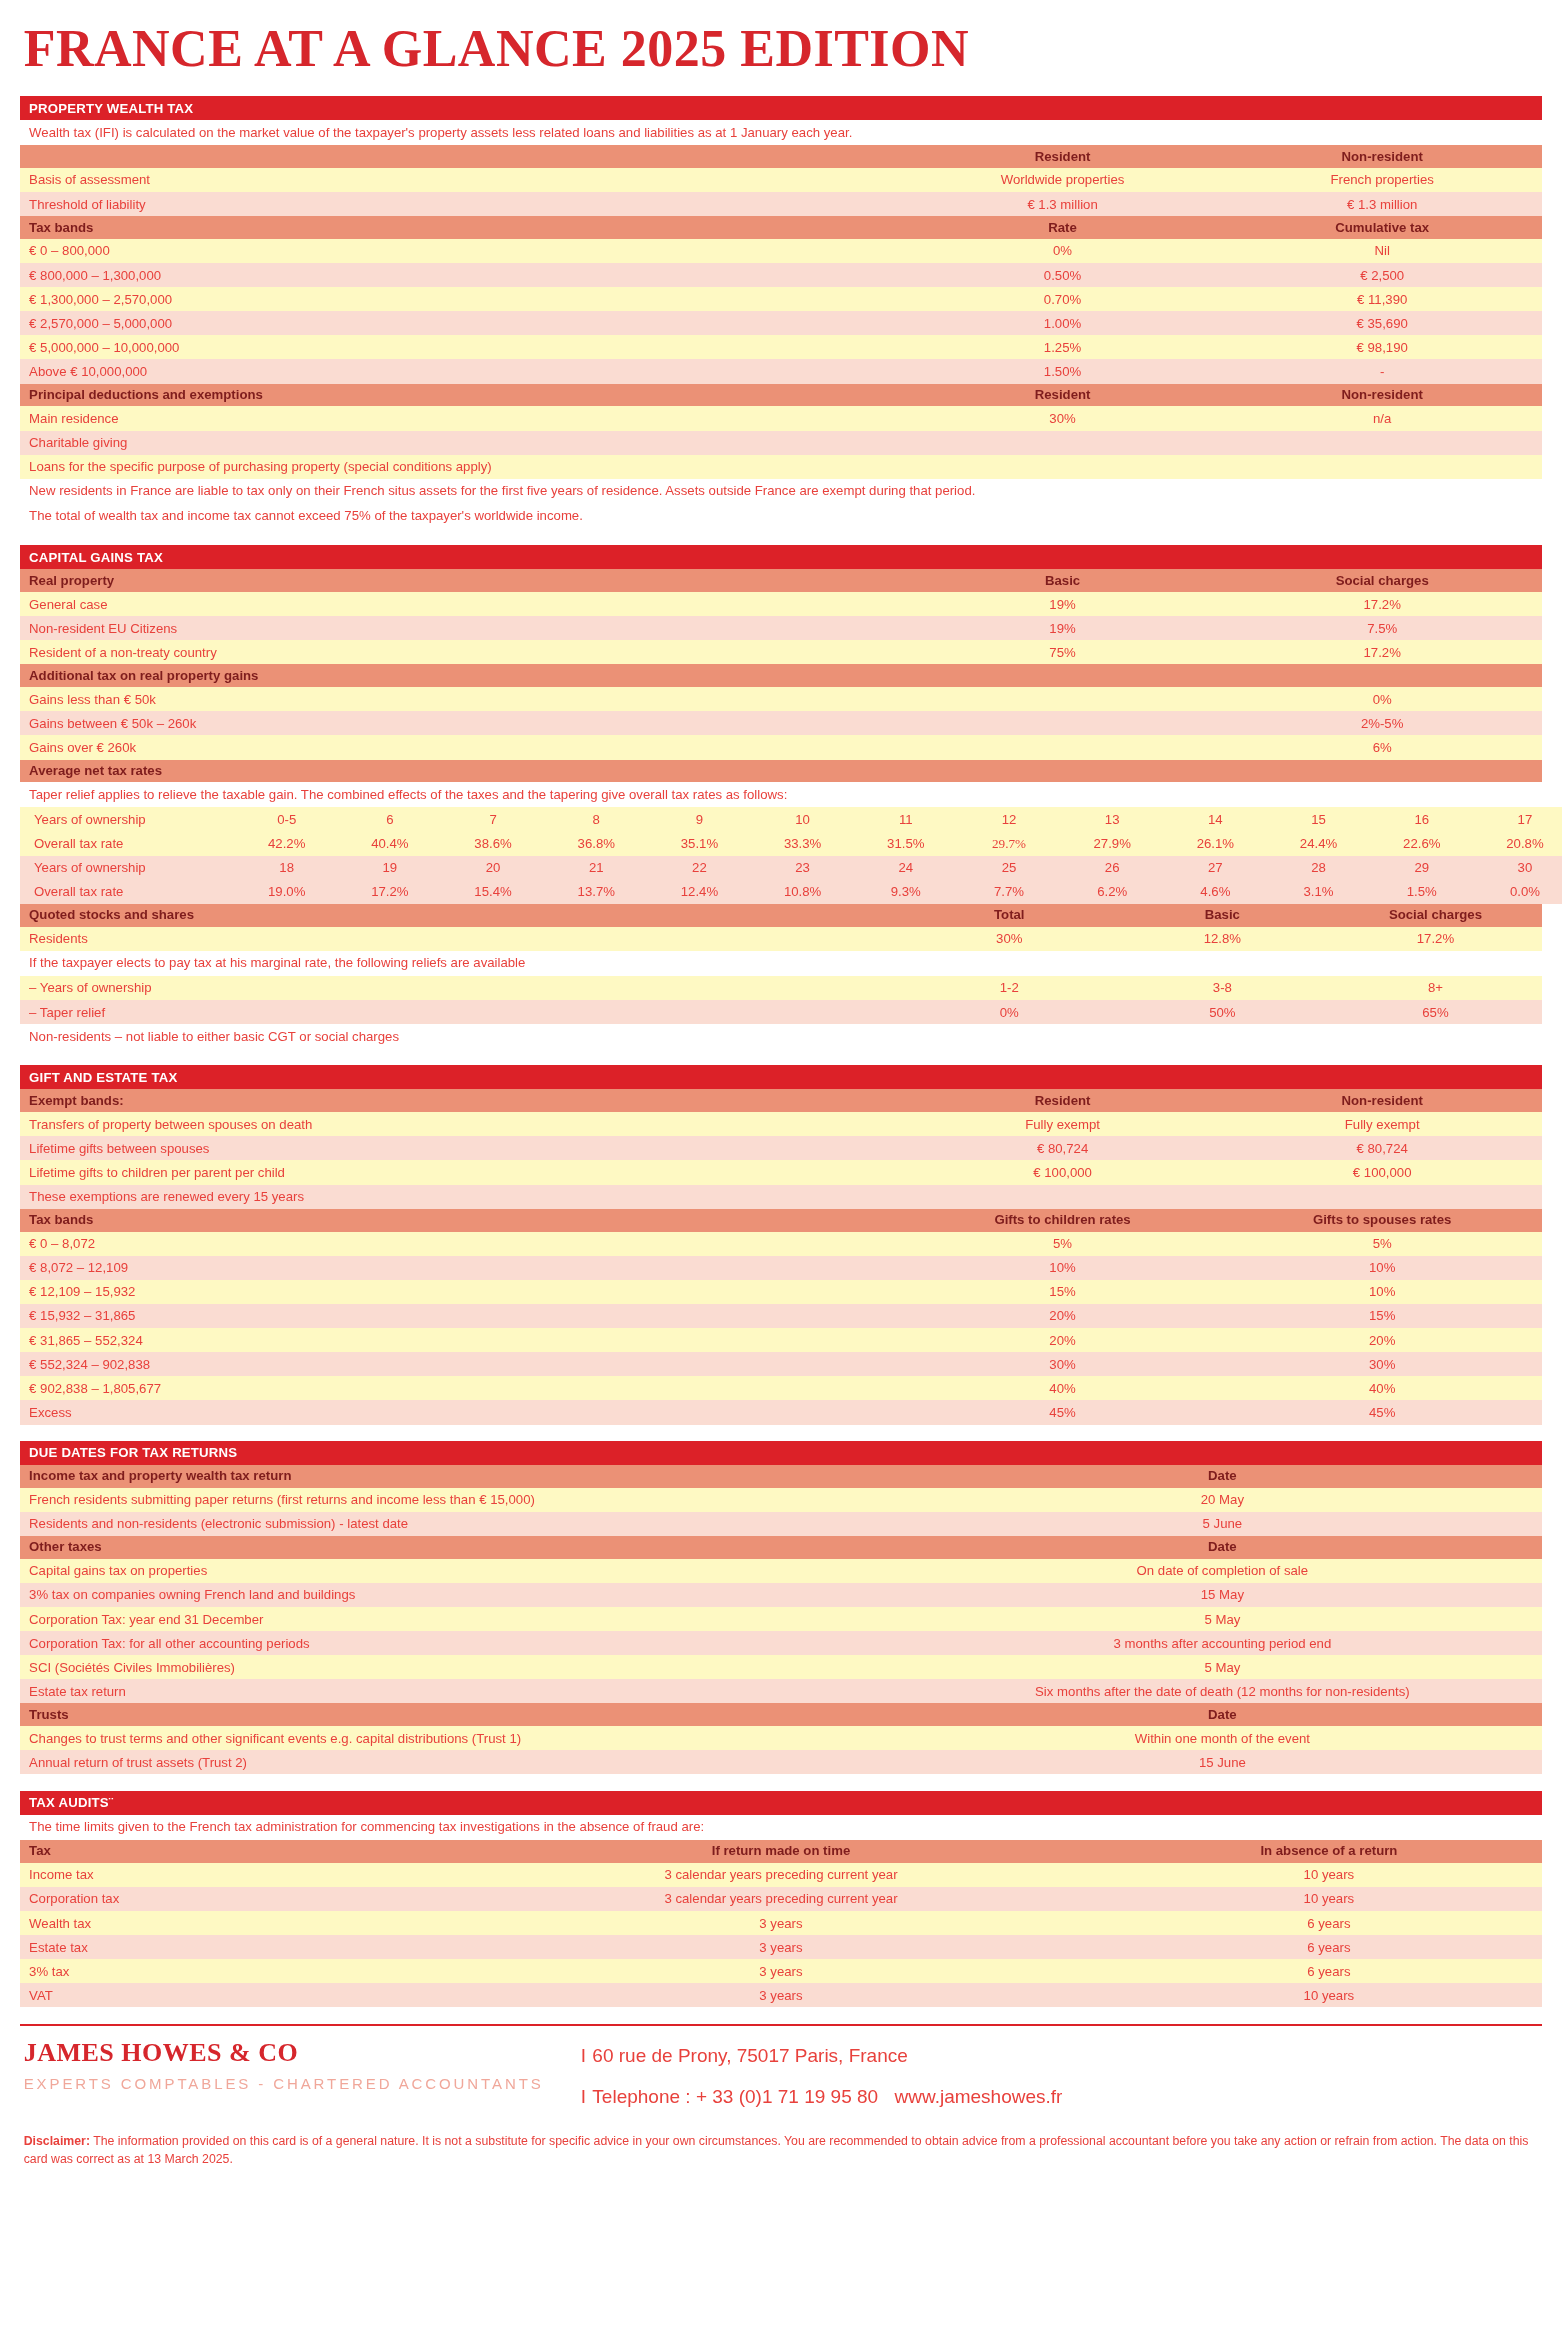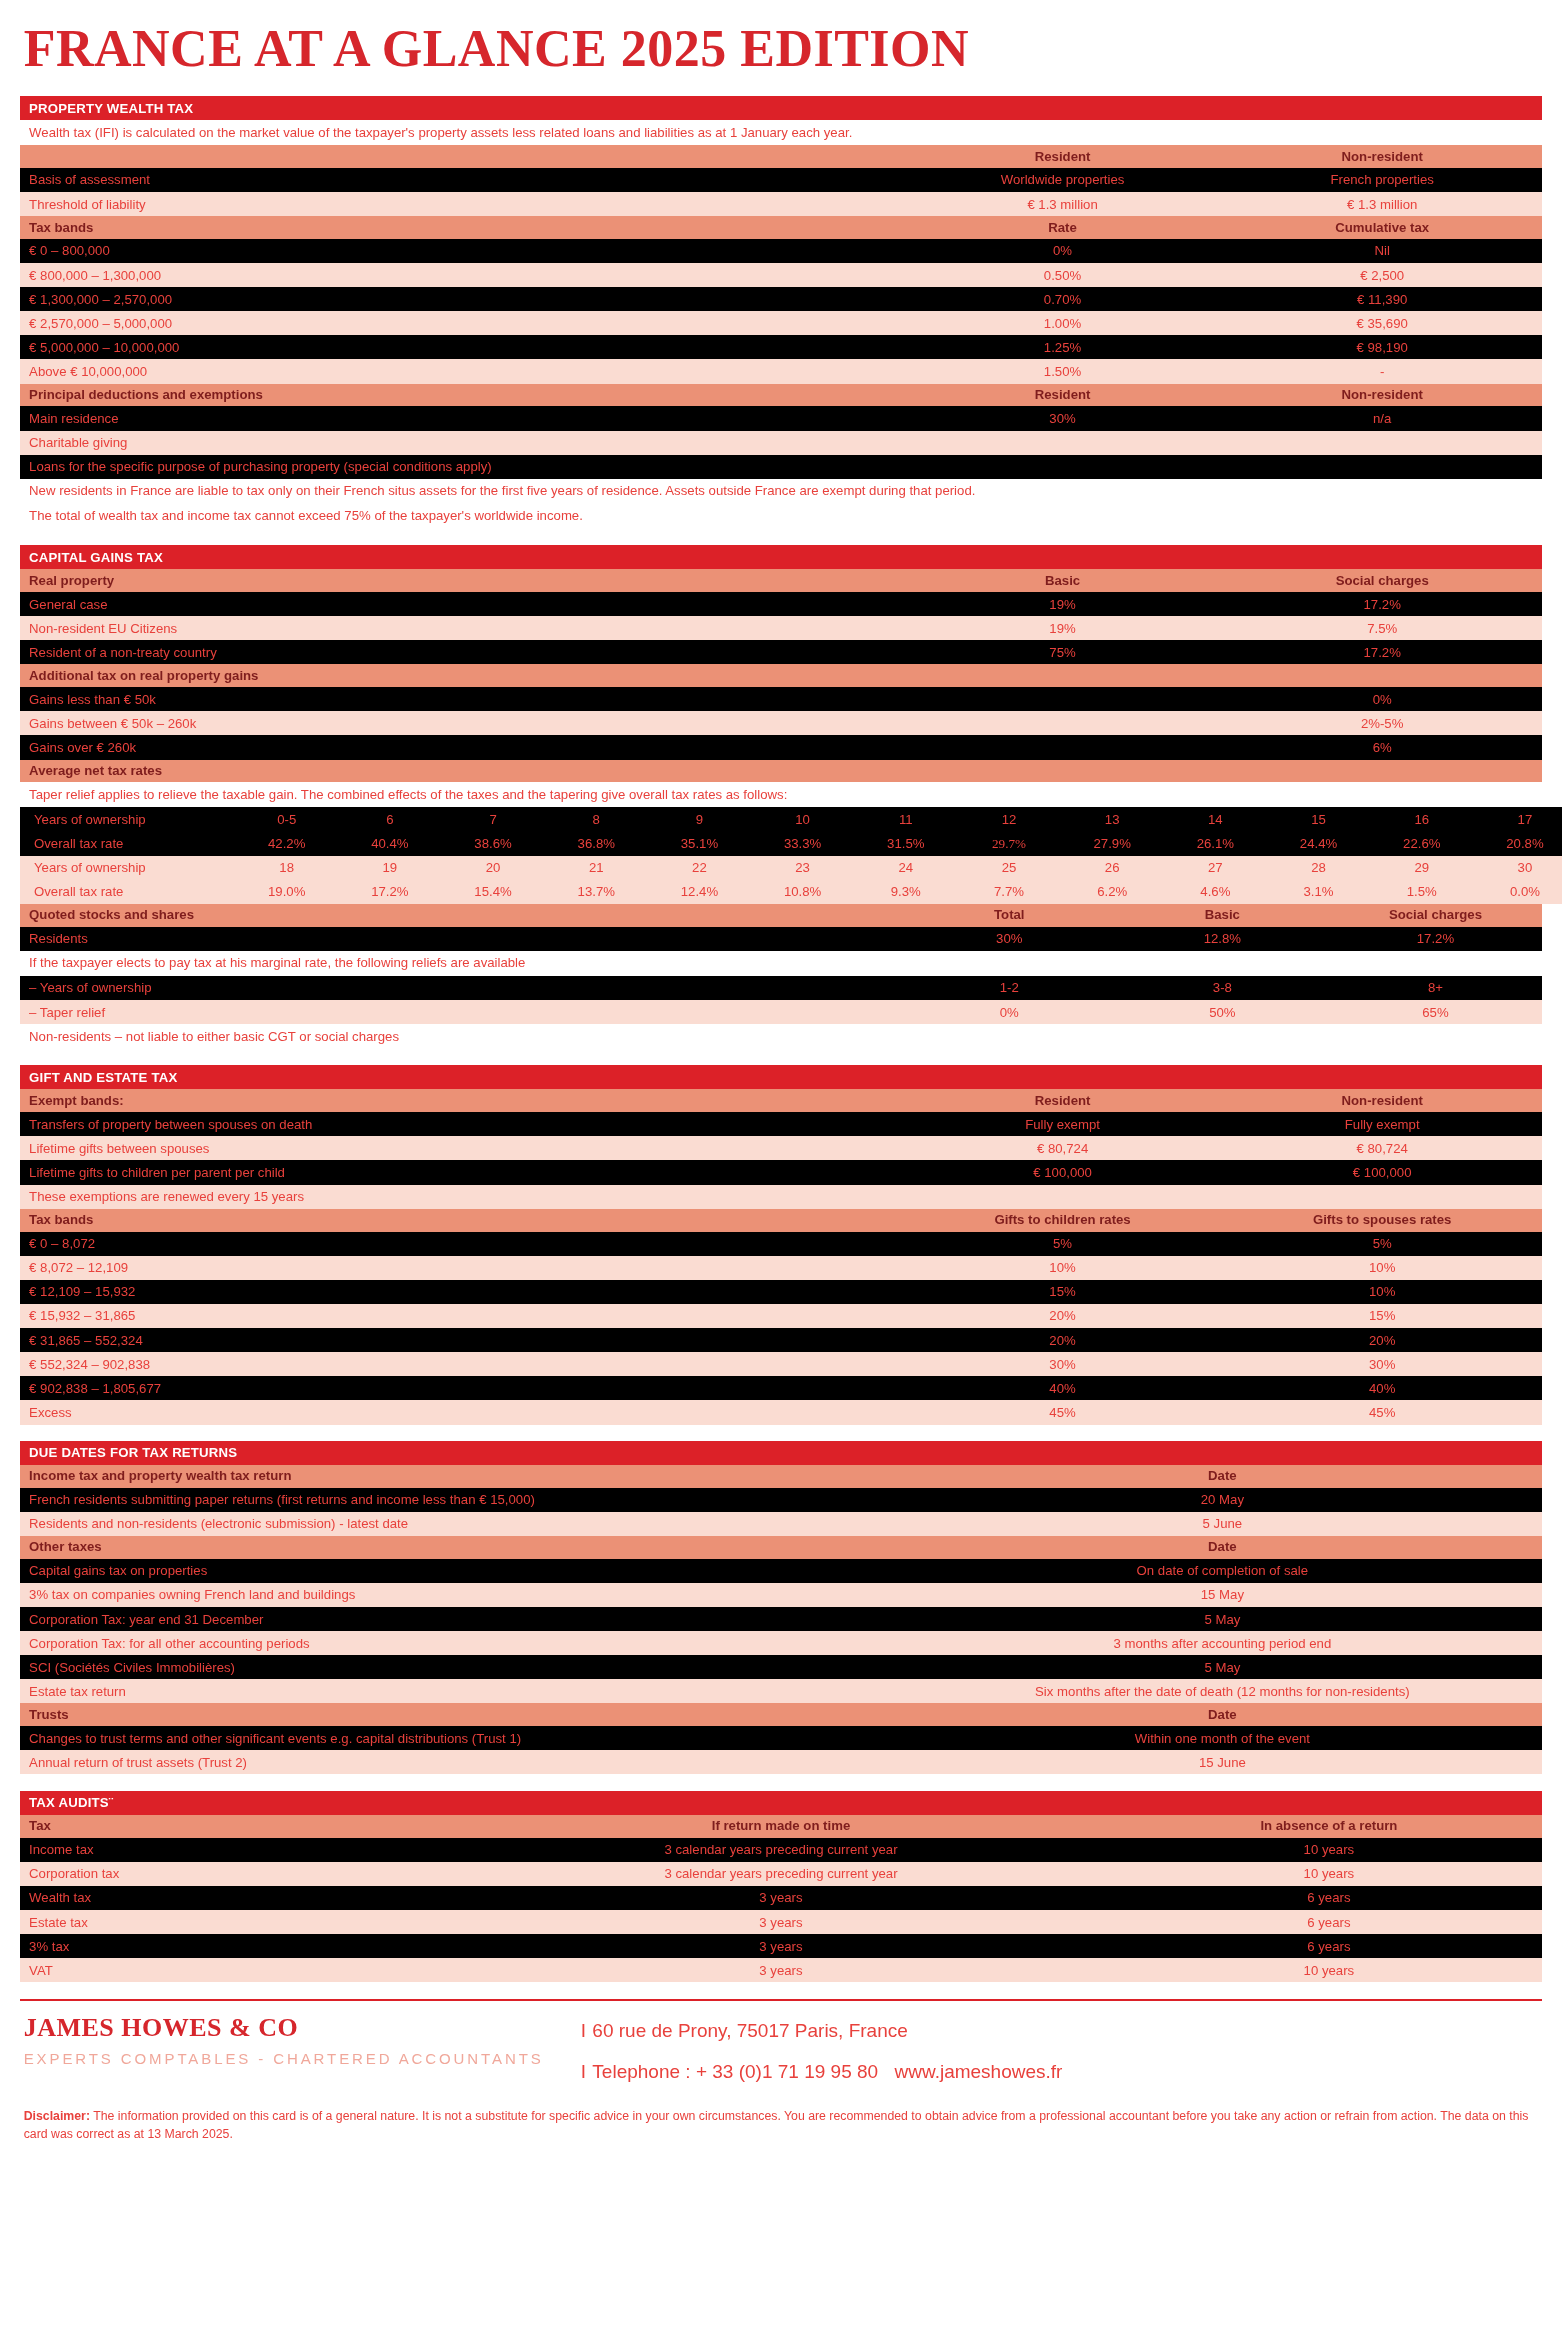--- a/index.html
+++ b/index.html
@@ -30,21 +30,21 @@
   }
   .note{
     font-size:13.2px;color:#e8413c;padding:4.6px 9.1px 4.6px 9.1px;line-height:1.2;
     background:#ffffff;
   }
 
   table{width:100%;border-collapse:collapse;table-layout:fixed;}
   td,th{padding:0;}
   tr.sub{background:#eb9176;}
   tr.sub td{color:#7f1d1d;font-weight:bold;font-size:13.2px;padding:4.6px 9.1px 3.7px 9.1px;line-height:1.1;}
-  tr.odd{background:#000000;}
+  tr.odd{background:#fef9c3;}
   tr.even{background:#fadcd2;}
   tr.odd td,tr.even td,tr.plain td{
     color:#e8413c;font-size:13.2px;padding:4.6px 9.1px 3.7px 9.1px;line-height:1.2;font-weight:normal;
   }
   .c{text-align:center;}
   .l{text-align:left;}
 
   
   col.lbl{width:58%;}
   col.mid{width:21%;}
@@ -499,20 +499,21 @@
           <tr class="even">
             <td class="l">Annual return of trust assets (Trust 2)</td>
             <td class="c">15 June</td>
           </tr>
         </tbody>
     </table>
   </div>
 
   <div class="section">
     <div class="sec-head">TAX AUDITS¨</div>
+    <div class="note">The time limits given to the French tax administration for commencing tax investigations in the absence of fraud are:</div>
     <table>
       <colgroup>
           <col class="a1">
           <col class="a2">
           <col class="a3">
         </colgroup>
       <tbody id="ta-body">
           <tr class="sub">
             <td class="l">Tax</td>
             <td class="c">If return made on time</td>

